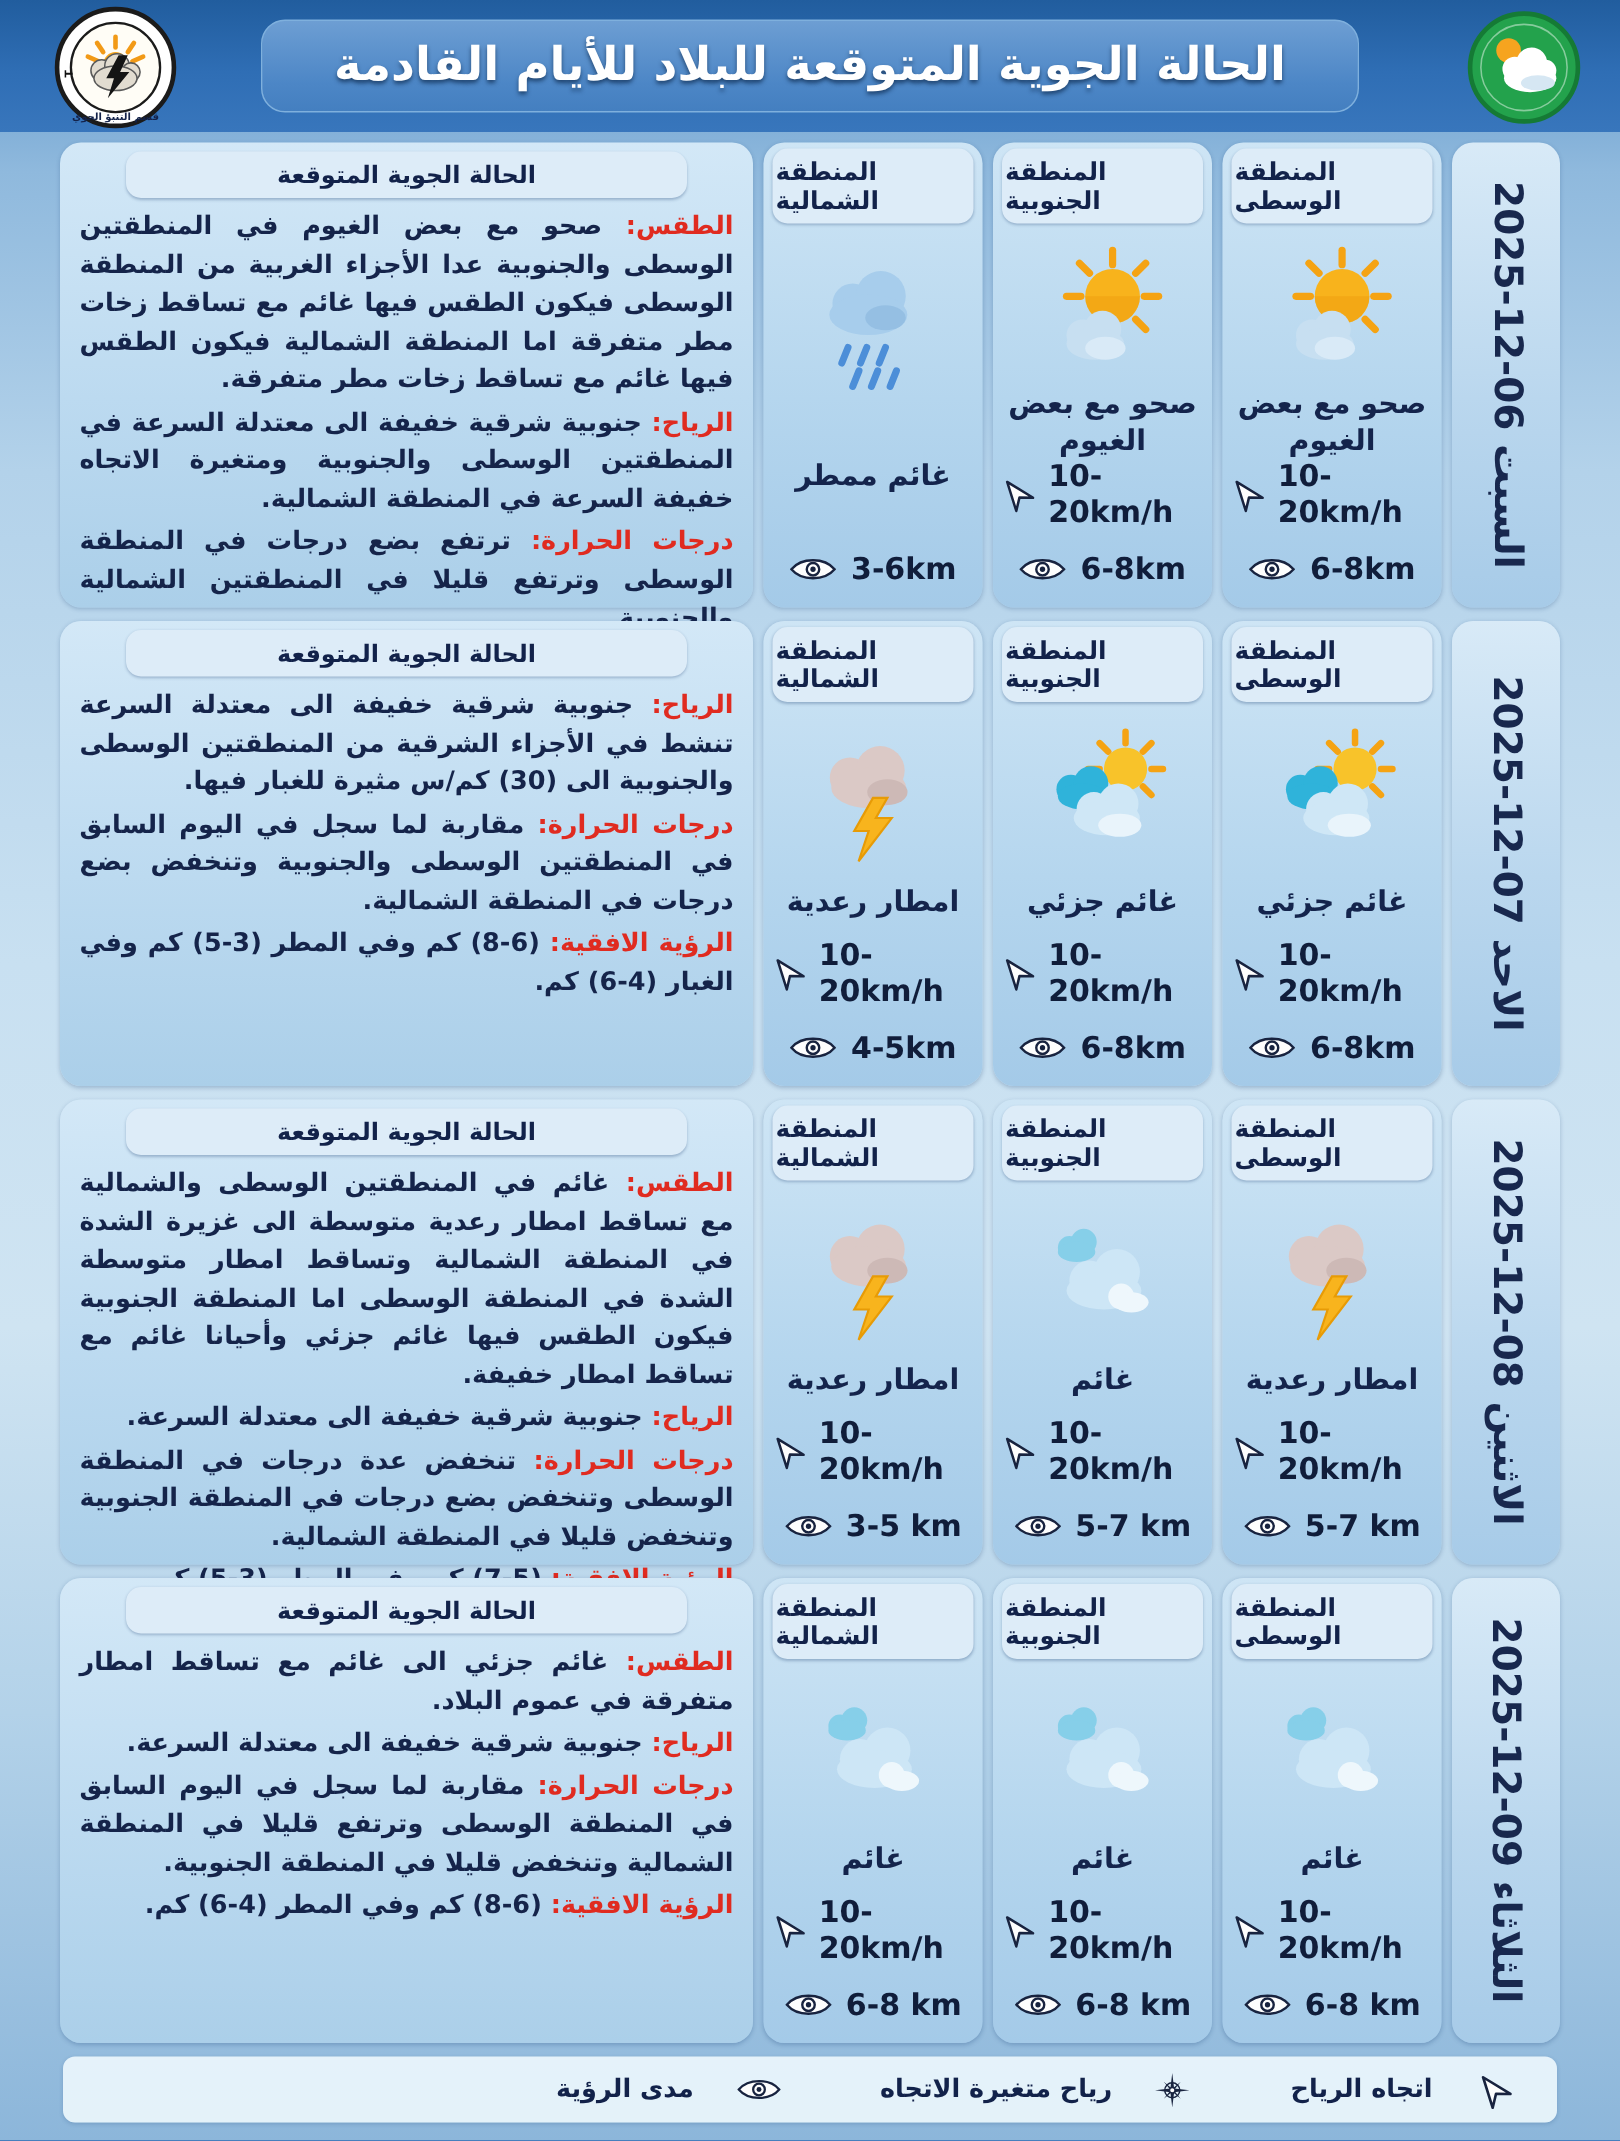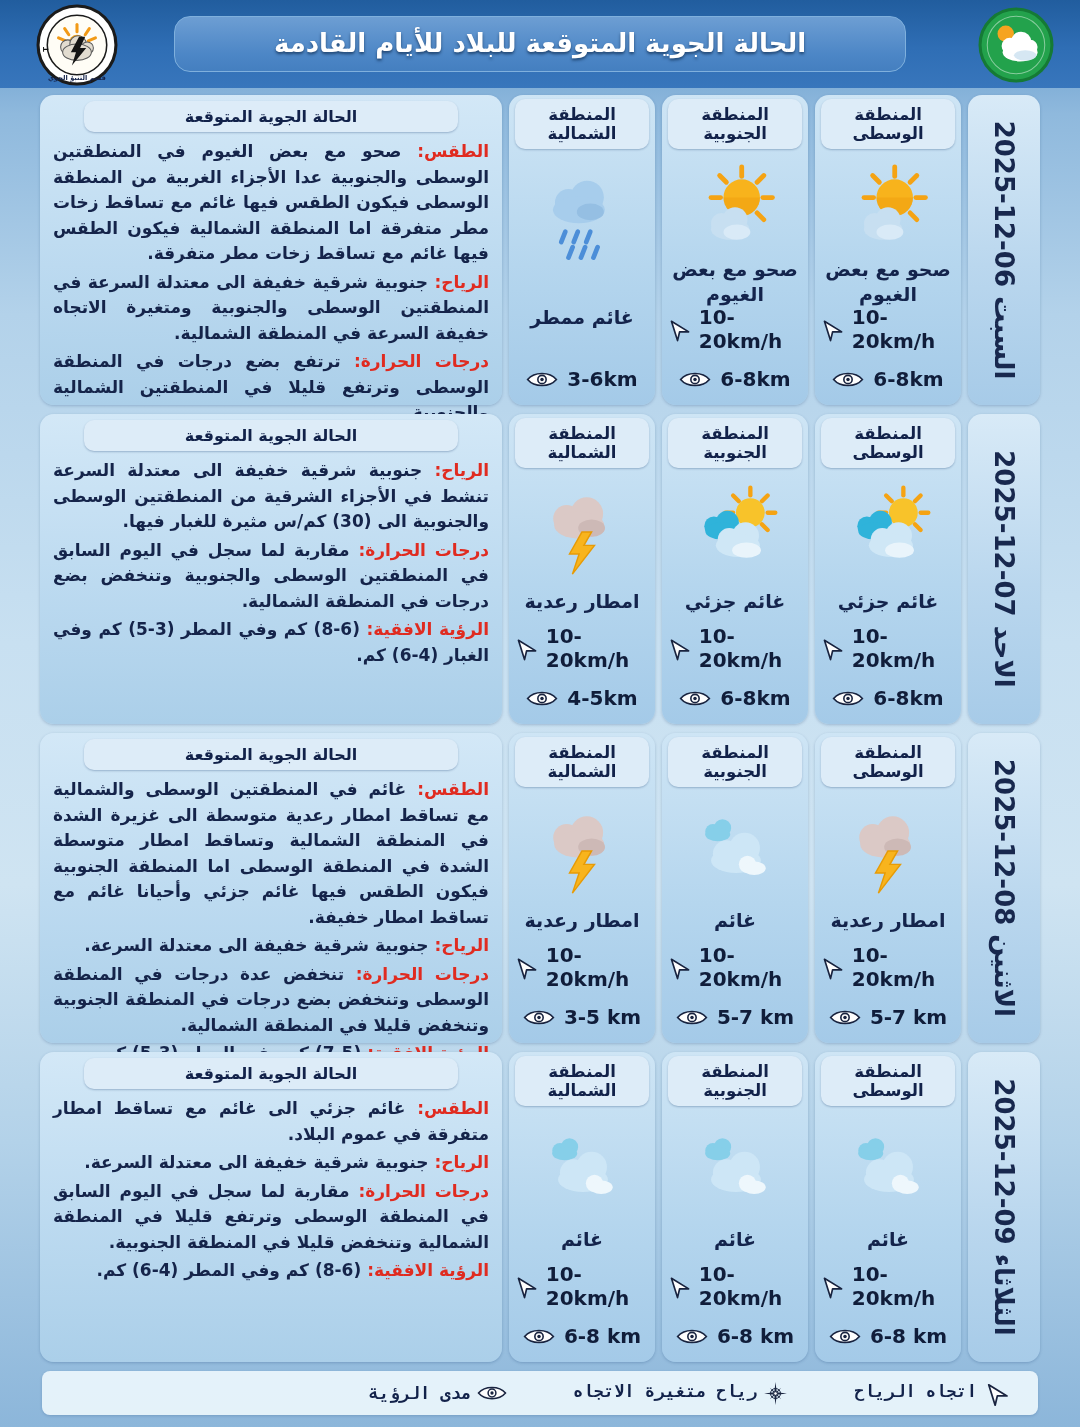--- a/index.html
+++ b/index.html
@@ -17,21 +17,21 @@
   
   .header {
     height:88px; position:relative;
     background: linear-gradient(180deg,#215d9e 0%, #2f6eb5 55%, #3876bc 100%);
     display:flex; align-items:center; justify-content:center;
   }
   .title-pill {
     width:732px; padding:11px 20px 13px;
     background: linear-gradient(180deg,#6d9ed3 0%, #4c86c6 70%, #447fc0 100%);
     border:1px solid #7fb0dd; border-radius:16px;
-    color:#ffffff; font-size:26px; text-align:center;
+    color:#ffffff; font-size:31px; text-align:center;
     text-shadow: 0 2px 3px rgba(8,34,68,.65);
   }
   .logo-left  { position:absolute; left:36px;  top:4px;  width:82px; height:82px; }
   .logo-right { position:absolute; right:26px; top:7px;  width:76px; height:76px; }
   
   .rows { padding:7px 40px 0; }
   .row { display:flex; gap:7px; height:310px; margin-bottom:9px; }
   .date-card {
     width:72px; border-radius:14px; flex:none;
     background: linear-gradient(180deg,#d8eaf7 0%, #bad7ee 55%, #a7cbe8 100%);
@@ -45,21 +45,21 @@
   .region-card {
     width:146px; flex:none; border-radius:14px;
     background: linear-gradient(180deg,#cee5f5 0%, #b5d6ee 55%, #a4cae8 100%);
     box-shadow: 0 1px 3px rgba(20,60,110,.25);
     display:flex; flex-direction:column; align-items:center;
     padding:4px 4px 10px;
   }
   .region-chip {
     width:97%; padding:6px 2px; border-radius:10px;
     background:#ddecf8; box-shadow:0 1px 2px rgba(25,60,110,.3);
-    font-size:16.5px; color:#12224a; text-align:center;
+    font-size:16.5px; color:#12224a; text-align:left;
   }
   .wicon { width:104px; height:104px; margin-top:14px; }
   .cond {
     flex:1; min-height:46px; display:flex; align-items:center;
     font-size:19px; color:#14244c; text-align:center; line-height:1.3; padding:0 2px;
   }
   .windline, .visline {
     direction:ltr; display:flex; align-items:center; gap:9px;
     font-size:20px; color:#101d3a;
   }
@@ -84,21 +84,21 @@
   }
   .red { color:#e02b20; }
   
   .legend {
     margin:6px 42px 0; height:44px; border-radius:8px;
     background: rgba(236,246,252,.92);
     display:flex; align-items:center; gap:66px; padding:0 30px;
     font-size:17px; color:#12224a;
     box-shadow: 0 1px 3px rgba(20,60,110,.2);
   }
-  .leg-item { display:flex; align-items:flex-start; gap:6px;font-family:Liberation Mono, monospace; }
+  .leg-item { display:flex; align-items:center; gap:28px; }
   .leg-item svg { width:25px; height:25px; }
   .leg-item .leg-eye { width:30px; height:20px; }
 </style>
 </head>
 <body>
 
 <svg width="0" height="0" style="position:absolute">
   <defs>
     <symbol id="sym-sunny-cloud" viewBox="0 0 100 100">
       <g stroke="#f5a313" stroke-width="5" stroke-linecap="round">

